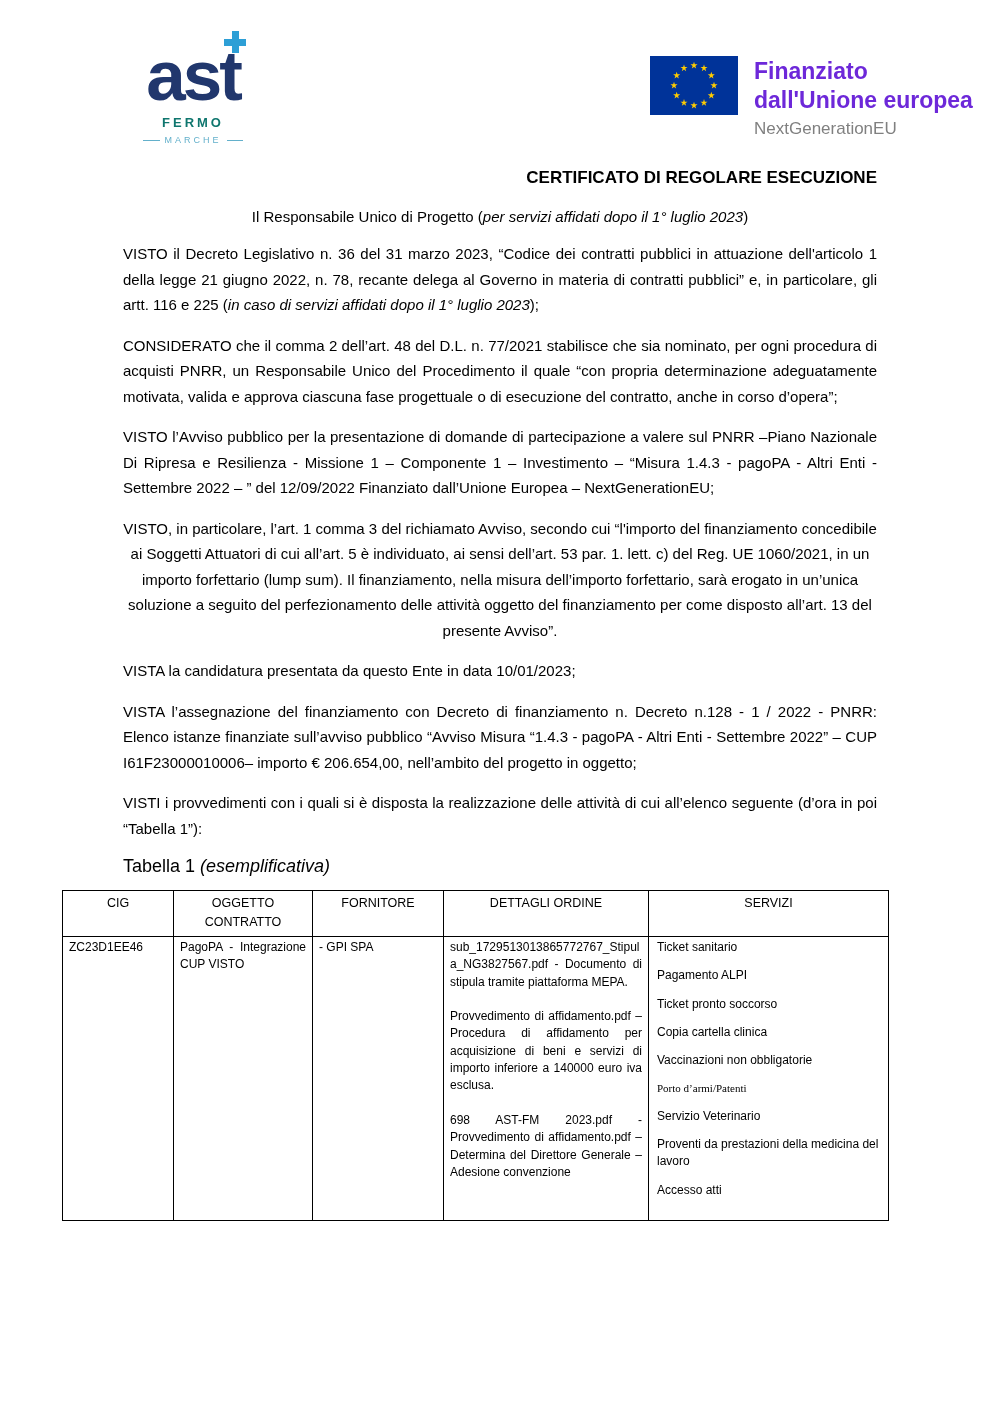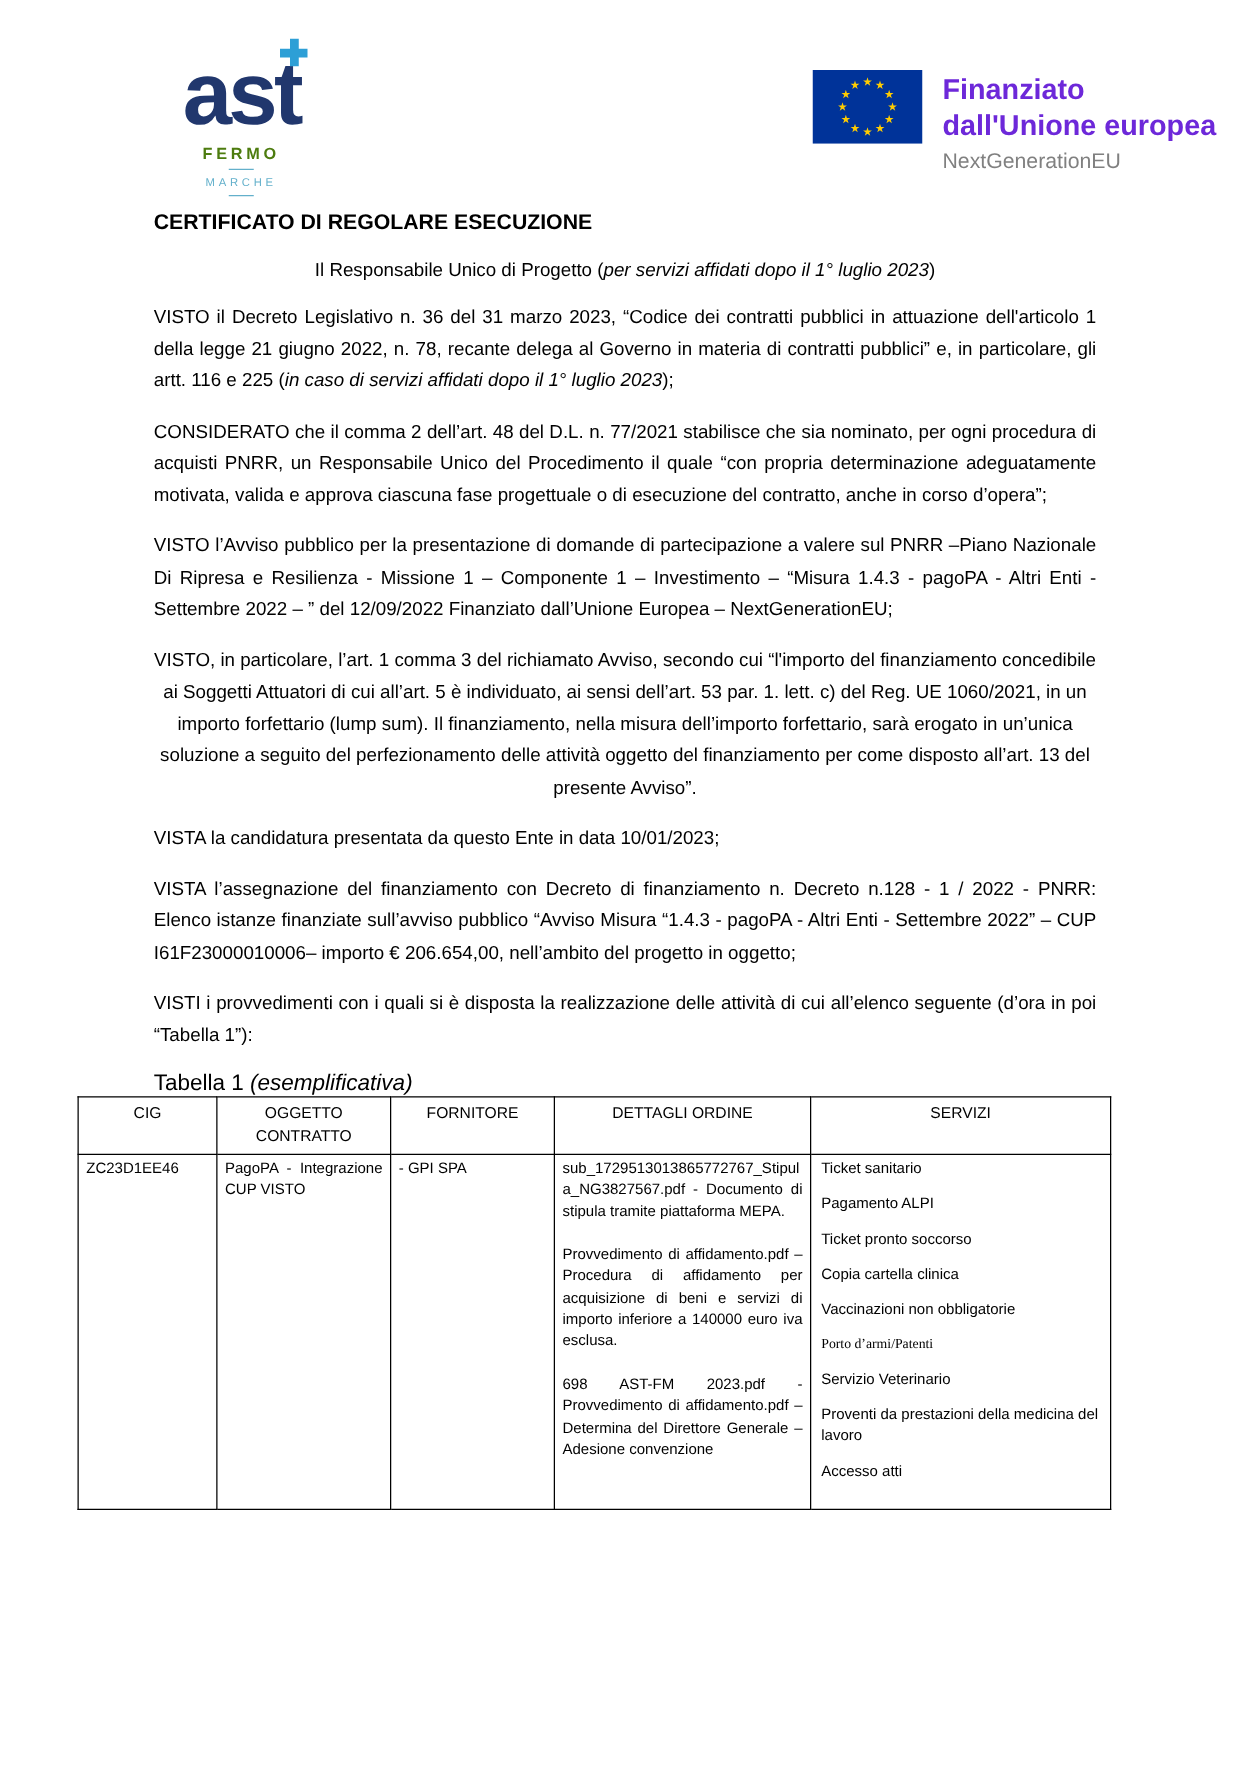--- a/index.html
+++ b/index.html
@@ -24,35 +24,35 @@
     display: inline-block;
     font-size: 71px;
     font-weight: 700;
     letter-spacing: -3px;
     color: #21376d;
     line-height: 1.0;
   }
   .ast-plus { position: absolute; top: -9px; right: -6px; width: 22px; height: 22px; }
   .ast-plus .bar-v { position: absolute; left: 8px; top: 0; width: 7px; height: 22px; background: #2d9fd6; }
   .ast-plus .bar-h { position: absolute; left: 0; top: 8px; width: 22px; height: 7px; background: #2d9fd6; }
-  .ast-city { margin-top: 4px; font-size: 13px; font-weight: 700; letter-spacing: 3px; color: #4d7c0f; }
-  .ast-region-row { margin-top: 5px; display: flex; align-items: center; justify-content: flex-end; gap: 5px; flex-direction: column; }
+  .ast-city { margin-top: 4px; font-size: 13px; font-weight: 700; letter-spacing: 3px; color: #0f766e; }
+  .ast-region-row { margin-top: 5px; display: flex; align-items: center; justify-content: flex-end; gap: 5px; }
   .ast-region-row .rule { width: 20px; height: 0; border-top: 1px solid #63b0cb; }
   .ast-region { font-size: 9px; letter-spacing: 3px; color: #63b0cb; }
 
   .eu-badge { position: absolute; left: 650px; top: 56px; display: flex; align-items: flex-start; gap: 16px; }
   .eu-text { padding-top: 1px; }
   .eu-text .bold-line { font-size: 23px; font-weight: 700; color: #6d28d9; line-height: 1.25; }
   .eu-text .ngeu { margin-top: 4px; font-size: 17px; color: #808080; line-height: 1.2; }
 
   
   .doc-body { padding: 0 123px; }
 
   .doc-title {
-    text-align: left;
+    text-align: right;
     font-size: 17px;
     font-weight: 700;
     margin-top: 8px;
     margin-bottom: 20px;
   }
   .doc-subtitle { text-align: center; font-size: 15px; margin-bottom: 16px; }
 
   .par {
     font-size: 15px;
     line-height: 1.7;
@@ -64,20 +64,21 @@
 
   .table-caption { font-size: 18px; }
 
   
   .doc-table {
     border-collapse: collapse;
     table-layout: fixed;
     width: 826px;
     margin-left: -61px;
     font-size: 12px;
+    margin-top: 13px;
   }
   .doc-table th {
     border: 1px solid #000;
     font-weight: 400;
     font-size: 12.5px;
     text-align: center;
     vertical-align: top;
     padding: 3px 4px;
     line-height: 1.55;
   }

